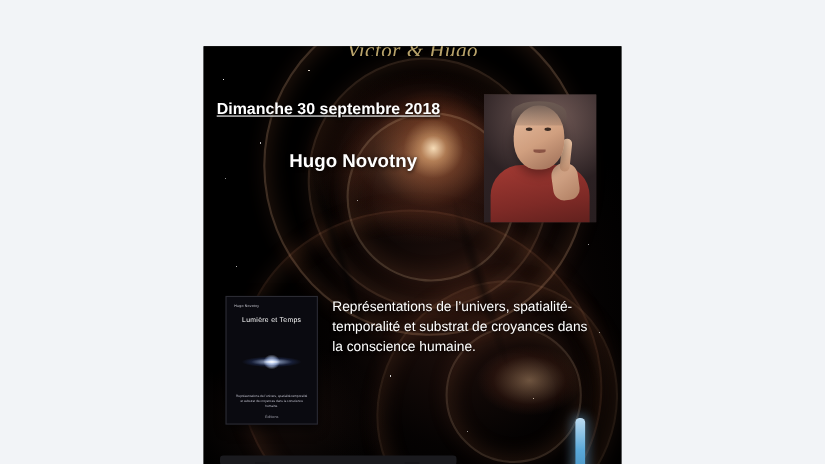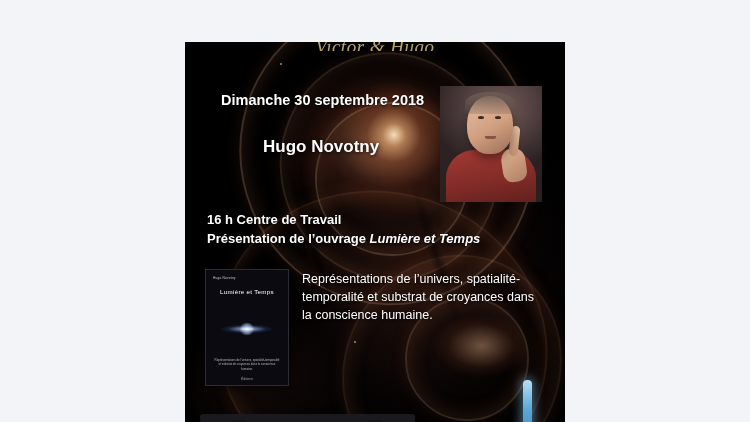--- a/index.html
+++ b/index.html
@@ -109,27 +109,28 @@
     white-space: nowrap;
     overflow: hidden;
     height: 15px;
   }
 
   
   .content { position: absolute; inset: 0; }
 
   .date-line {
     position: absolute;
-    left: 36px;
+    left: 12px;
     top: 50px;
     color: #ffffff;
     font-size: 14.5px;
     font-weight: bold;
     text-shadow: 0 1px 3px rgba(0,0,0,0.95);
     white-space: nowrap;
+    text-decoration: underline;
   }
 
   .speaker {
     position: absolute;
     left: 78px;
     top: 95px;
     color: #ffffff;
     font-size: 17px;
     font-weight: bold;
     text-shadow: 0 1px 4px rgba(0,0,0,0.95);
@@ -347,24 +348,20 @@
     <div class="stars"></div>
 
     <div class="poster-header">Victor &amp; Hugo</div>
 
     <div class="content">
 
       <div class="date-line">Dimanche 30 septembre 2018</div>
 
       <div class="speaker">Hugo Novotny</div>
 
-      <div class="venue">
-        <div>16 h Centre de Travail</div>
-        <div><span>Présentation de l’ouvrage </span><span class="work-title">Lumière et Temps</span></div>
-      </div>
 
       <div class="abstract">Représentations de l’univers, spatialité-temporalité et substrat de croyances dans la conscience humaine.</div>
 
       <div class="photo">
         <div class="body"></div>
         <div class="hand"></div>
         <div class="finger"></div>
         <div class="head"></div>
         <div class="hair"></div>
         <div class="eye l"></div>

